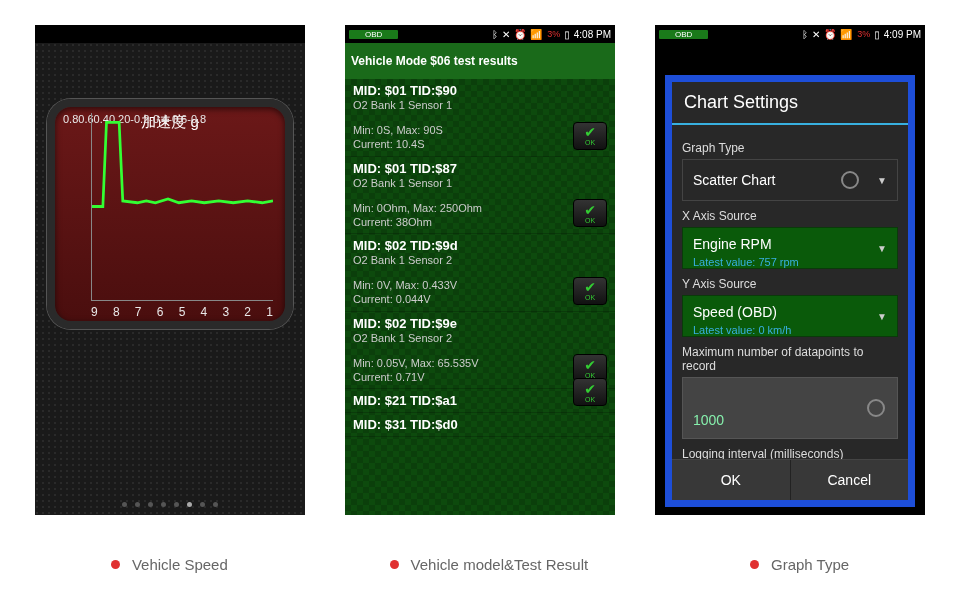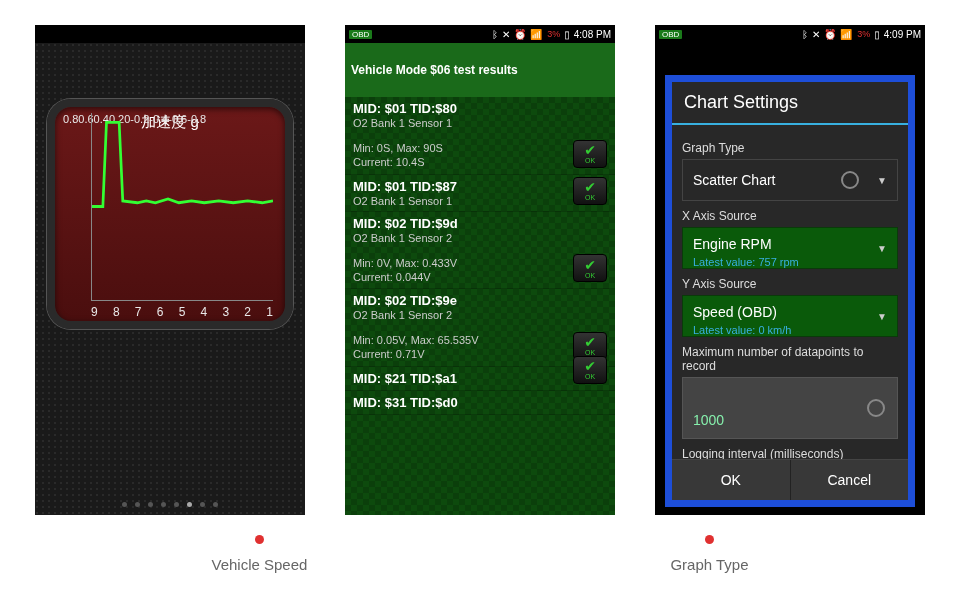--- a/index.html
+++ b/index.html
@@ -6,42 +6,42 @@
 body { font-family: Arial, sans-serif; background: #fff; width: 960px; height: 591px; position: relative; }
 .container { display: flex; gap: 40px; padding: 25px 30px 0 30px; justify-content: center; }
 .phone { width: 270px; height: 490px; position: relative; }
 .phone-inner { width: 100%; height: 100%; background: #1a1a1a; position: relative; }
 
 
 .status-bar { height: 18px; background: #000; display: flex; align-items: center; justify-content: space-between; padding: 0 4px; font-size: 9px; color: #fff; }
 .status-left { display: flex; gap: 2px; align-items: center; }
 .status-right { display: flex; gap: 4px; align-items: center; }
 .sb-icon { font-size: 10px; }
-.obd-badge { background: #1a7a1a; color: #fff; padding: 0 3px; font-size: 8px; border-radius: 1px; }
+.obd-badge { background: #1a7a1a; color: #fff; padding: 0 16px; font-size: 8px; border-radius: 1px; }
 .battery-pct { color: #e03030; font-size: 9px; }
 .time { color: #fff; font-size: 10px; }
 
 
 .carbon-bg { background: #1a1a1a; background-image: radial-gradient(circle at 2px 2px, #2a2a2a 1px, transparent 1px); background-size: 6px 6px; height: calc(100% - 18px); position: relative; }
 .chart-panel { position: absolute; top: 56px; left: 12px; right: 12px; height: 230px; background: linear-gradient(180deg, #6b1818 0%, #4a0e0e 100%); border: 8px solid #2a2a2a; border-radius: 24px; box-shadow: inset 0 2px 6px rgba(0,0,0,0.6), 0 0 0 1px #555; }
 .chart-title { position: absolute; top: 6px; left: 50%; transform: translateX(-50%); color: #fff; font-size: 15px; }
 .chart-area { position: absolute; top: 2px; left: 8px; right: 8px; bottom: 20px; }
 .y-labels { position: absolute; left: 0; top: 0; bottom: 0; width: 24px; display: flex; flex-direction: row; justify-content: space-between; padding: 4px 0; }
 .y-labels span { color: #e8e8e8; font-size: 11px; text-align: right; }
 .x-labels { position: absolute; left: 28px; right: 4px; bottom: -18px; display: flex; justify-content: space-between; }
 .x-labels span { color: #e8e8e8; font-size: 12px; }
 .chart-plot { position: absolute; left: 28px; right: 4px; top: 4px; bottom: 0; border-left: 1px solid #888; border-bottom: 1px solid #888; }
 svg.plot-line { position: absolute; top: 0; left: 0; width: 100%; height: 100%; }
 .page-dots { position: absolute; bottom: 8px; left: 50%; transform: translateX(-50%); display: flex; gap: 8px; }
 .page-dots span { width: 5px; height: 5px; border-radius: 50%; background: #555; }
 .page-dots span.active { background: #aaa; }
 
 
 .green-bg { background: linear-gradient(135deg, #0a3a0a 0%, #0f5a0f 50%, #0a3a0a 100%); background-image: linear-gradient(45deg, rgba(0,0,0,0.15) 25%, transparent 25%, transparent 75%, rgba(0,0,0,0.15) 75%), linear-gradient(45deg, rgba(0,0,0,0.15) 25%, transparent 25%, transparent 75%, rgba(0,0,0,0.15) 75%); background-size: 12px 12px; background-position: 0 0, 6px 6px; background-color: #0d4a0d; height: calc(100% - 18px); overflow: hidden; }
-.header-bar { background: #1a6a1a; color: #fff; font-size: 12px; padding: 20px 6px; font-weight: bold; }
+.header-bar { background: #1a6a1a; color: #fff; font-size: 12px; padding: 11px 6px; font-weight: bold; }
 .test-item { padding: 4px 8px 4px 8px; position: relative; border-bottom: 1px solid rgba(0,0,0,0.2); }
 .test-mid { color: #fff; font-weight: bold; font-size: 13px; }
 .test-desc { color: #ccc; font-size: 11px; margin-top: 1px; }
 .test-values { color: #ccc; font-size: 11px; margin-top: 12px; line-height: 1.3; }
 .ok-btn { position: absolute; right: 8px; bottom: 6px; width: 34px; height: 28px; background: linear-gradient(180deg, #333 0%, #111 100%); border: 1px solid #000; border-radius: 4px; display: flex; flex-direction: column; align-items: center; justify-content: center; }
 .ok-check { color: #3c3; font-size: 14px; line-height: 1; }
 .ok-text { color: #3c3; font-size: 7px; }
 
 
 .dark-bg { background: #000; height: calc(100% - 18px); position: relative; }
@@ -57,21 +57,21 @@
 .green-box .select-main { padding: 8px 10px 0 10px; }
 .green-box .sub-val { color: #38b0e0; font-size: 11px; margin-top: 4px; }
 .input-row { display: flex; align-items: center; background: #444; border: 1px solid #555; margin-top: 4px; }
 .input-val { flex: 1; padding: 10px; color: #86efac; font-size: 14px; margin-top: 24px; }
 .dialog-buttons { position: absolute; bottom: 0; left: 0; right: 0; display: flex; border-top: 1px solid #444; }
 .dialog-btn { flex: 1; background: #383838; color: #fff; text-align: center; padding: 12px 0; font-size: 14px; border-right: 1px solid #222; }
 .dialog-btn:last-child { border-right: none; }
 
 
 .captions { position: absolute; bottom: 18px; left: 0; right: 0; display: flex; justify-content: space-around; padding: 0 30px; }
-.caption { display: flex; align-items: center; gap: 12px; color: #666; font-size: 15px; flex-direction: column; }
+.caption { display: flex; align-items: center; gap: 12px; color: #666; font-size: 15px; }
 .caption-dot { width: 9px; height: 9px; border-radius: 50%; background: #e03030; }
 </style>
 </head>
 <body>
 
 <div class="container">
 
   <div class="phone">
     <div class="phone-inner">
       <div class="status-bar">
@@ -138,31 +138,32 @@
           <span class="sb-icon">📶</span>
           <span class="battery-pct">3%</span>
           <span class="sb-icon">▯</span>
           <span class="time">4:08 PM</span>
         </div>
       </div>
       <div class="green-bg">
         <div class="header-bar">Vehicle Mode $06 test results</div>
         <div id="testlist">
             <div class="test-item">
-              <div class="test-mid">MID: $01 TID:$80</div>
+              <div class="test-mid">MID: $01 TID:$90</div>
               <div class="test-desc">O2 Bank 1 Sensor 1</div>
               <div class="test-values">Min: 0S, Max: 90S<br>Current: 10.4S</div>
               <div class="ok-btn">
                 <span class="ok-check">✔</span>
                 <span class="ok-text">OK</span>
               </div>
             </div>
             <div class="test-item">
               <div class="test-mid">MID: $01 TID:$87</div>
               <div class="test-desc">O2 Bank 1 Sensor 1</div>
+              <div class="test-values">Min: 0Ohm, Max: 250Ohm<br>Current: 38Ohm</div>
               <div class="ok-btn">
                 <span class="ok-check">✔</span>
                 <span class="ok-text">OK</span>
               </div>
             </div>
             <div class="test-item">
               <div class="test-mid">MID: $02 TID:$9d</div>
               <div class="test-desc">O2 Bank 1 Sensor 2</div>
               <div class="test-values">Min: 0V, Max: 0.433V<br>Current: 0.044V</div>
               <div class="ok-btn">
@@ -257,15 +258,19 @@
   </div>
 </div>
 
 <div class="captions">
   <div class="caption">
       <span class="caption-dot"></span>
       <span>Vehicle Speed</span>
     </div>
   <div class="caption">
       <span class="caption-dot"></span>
+      <span>Vehicle model&amp;Test Result</span>
+    </div>
+  <div class="caption">
+      <span class="caption-dot"></span>
       <span>Graph Type</span>
     </div>
 </div>
 
 </body></html>

